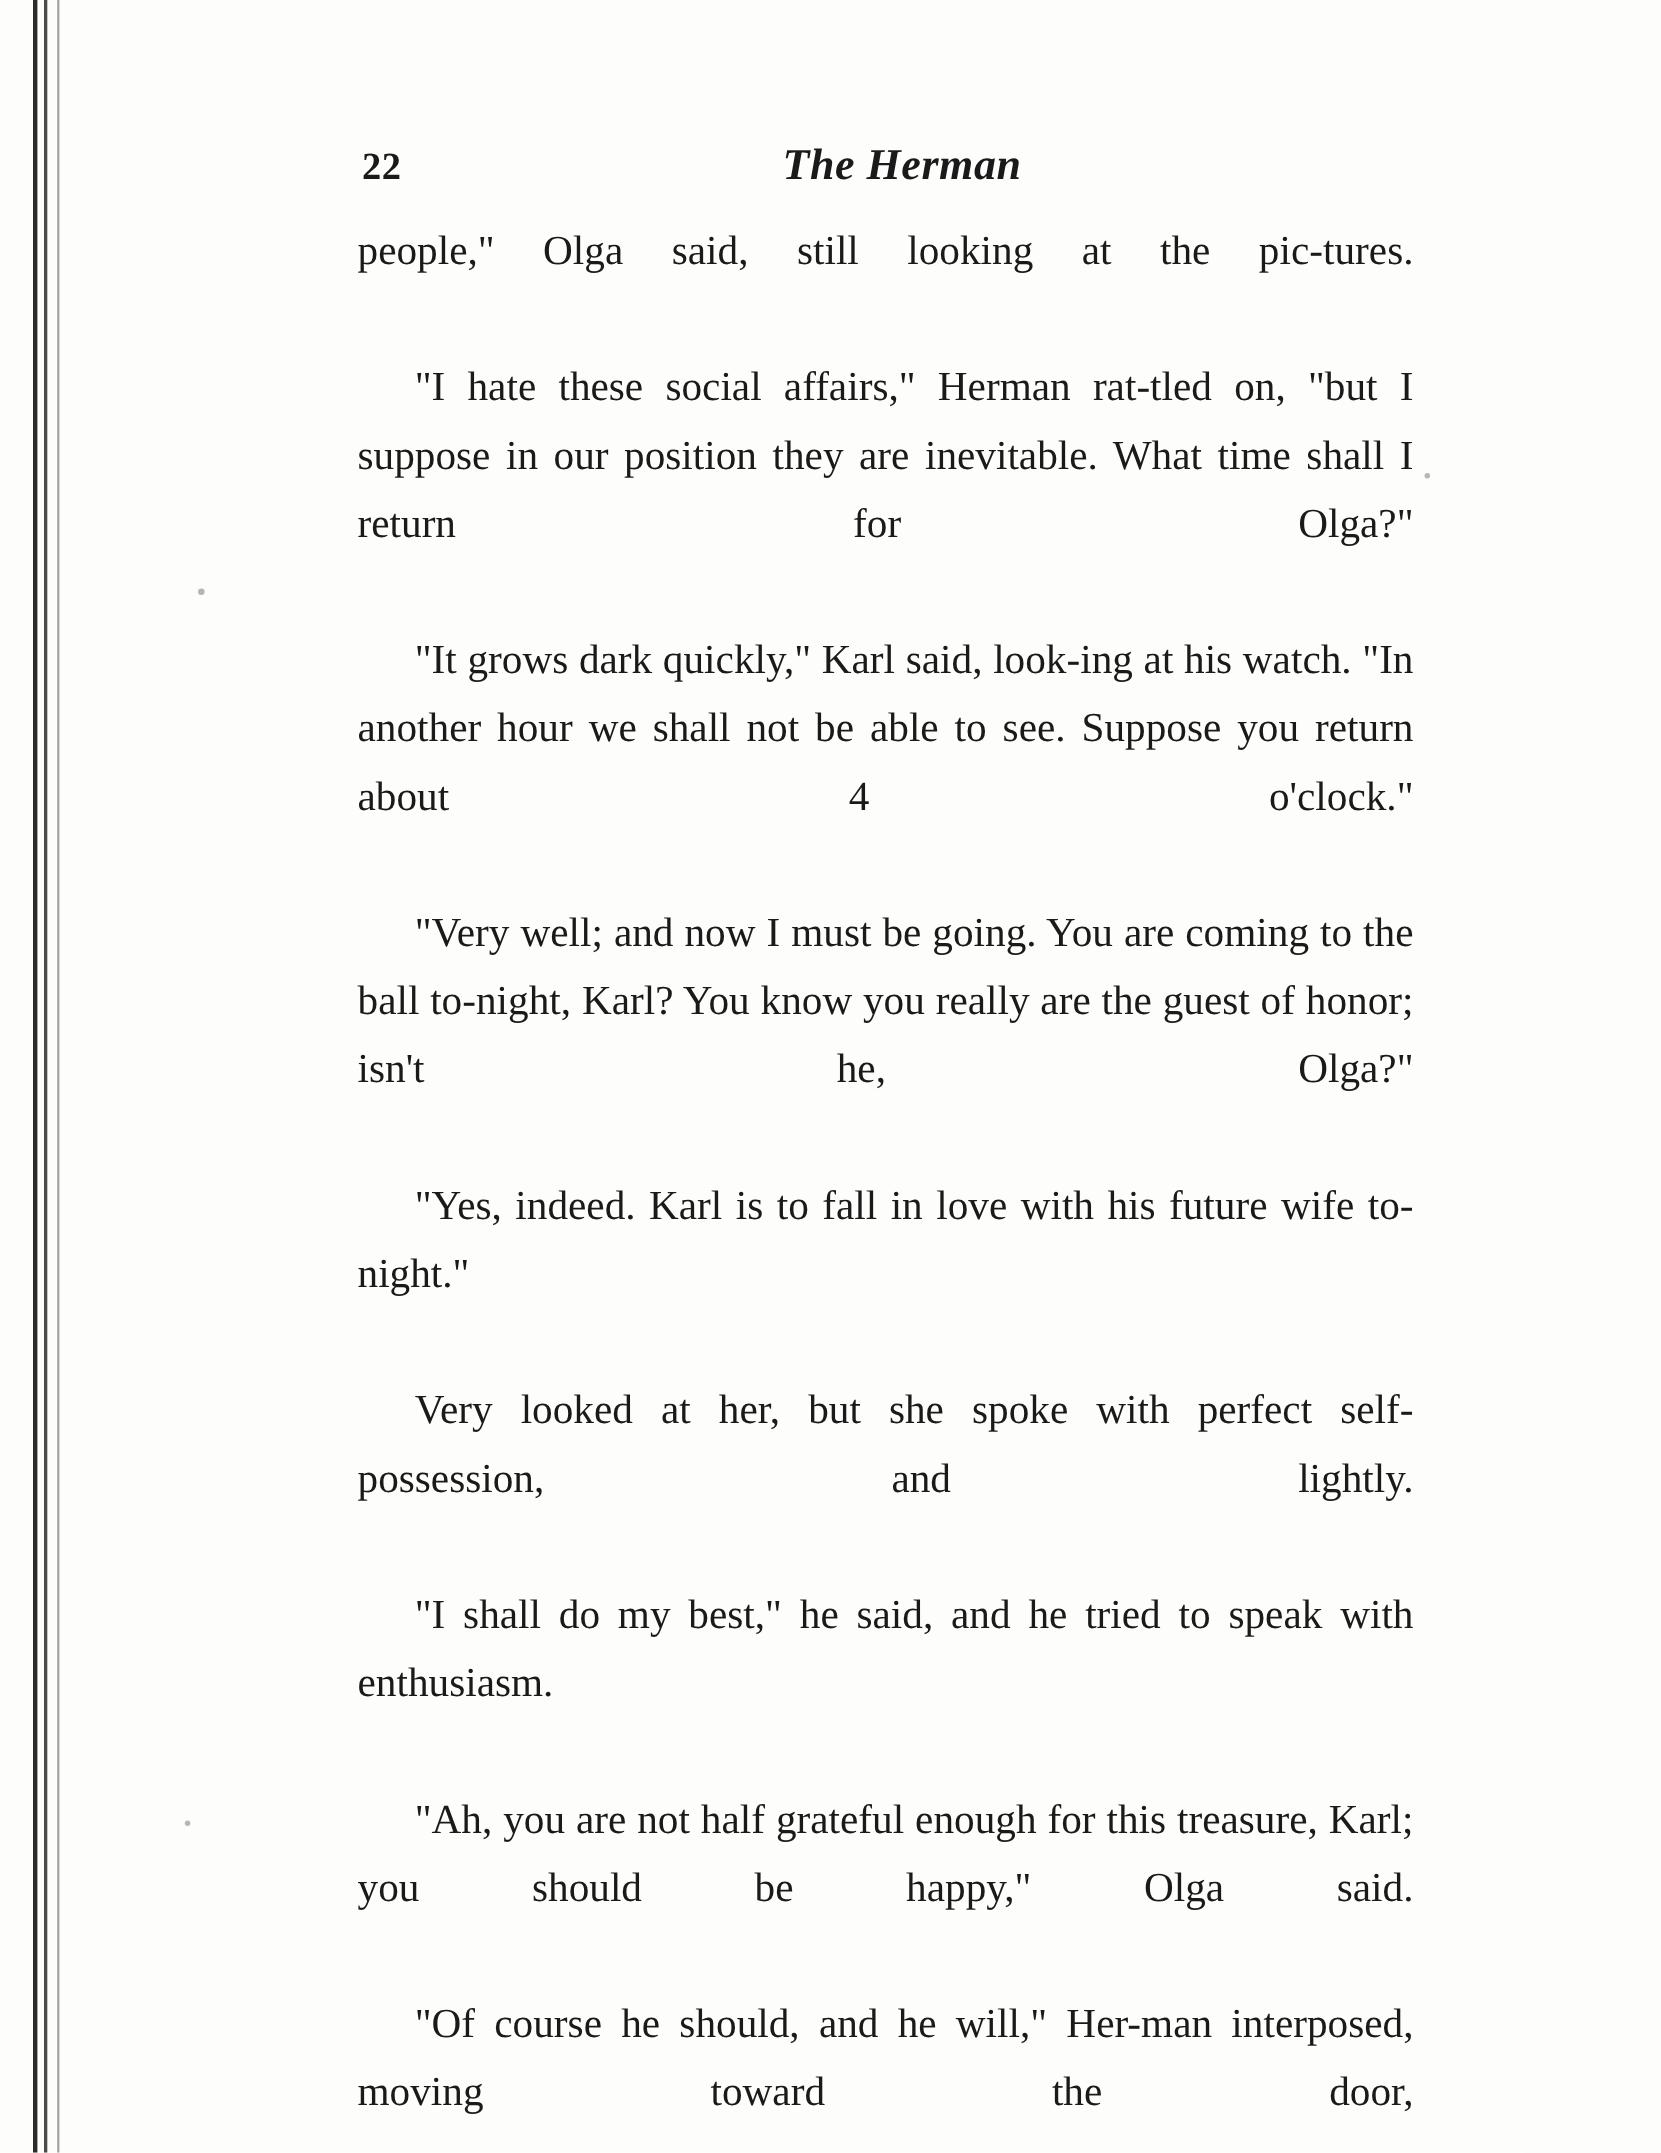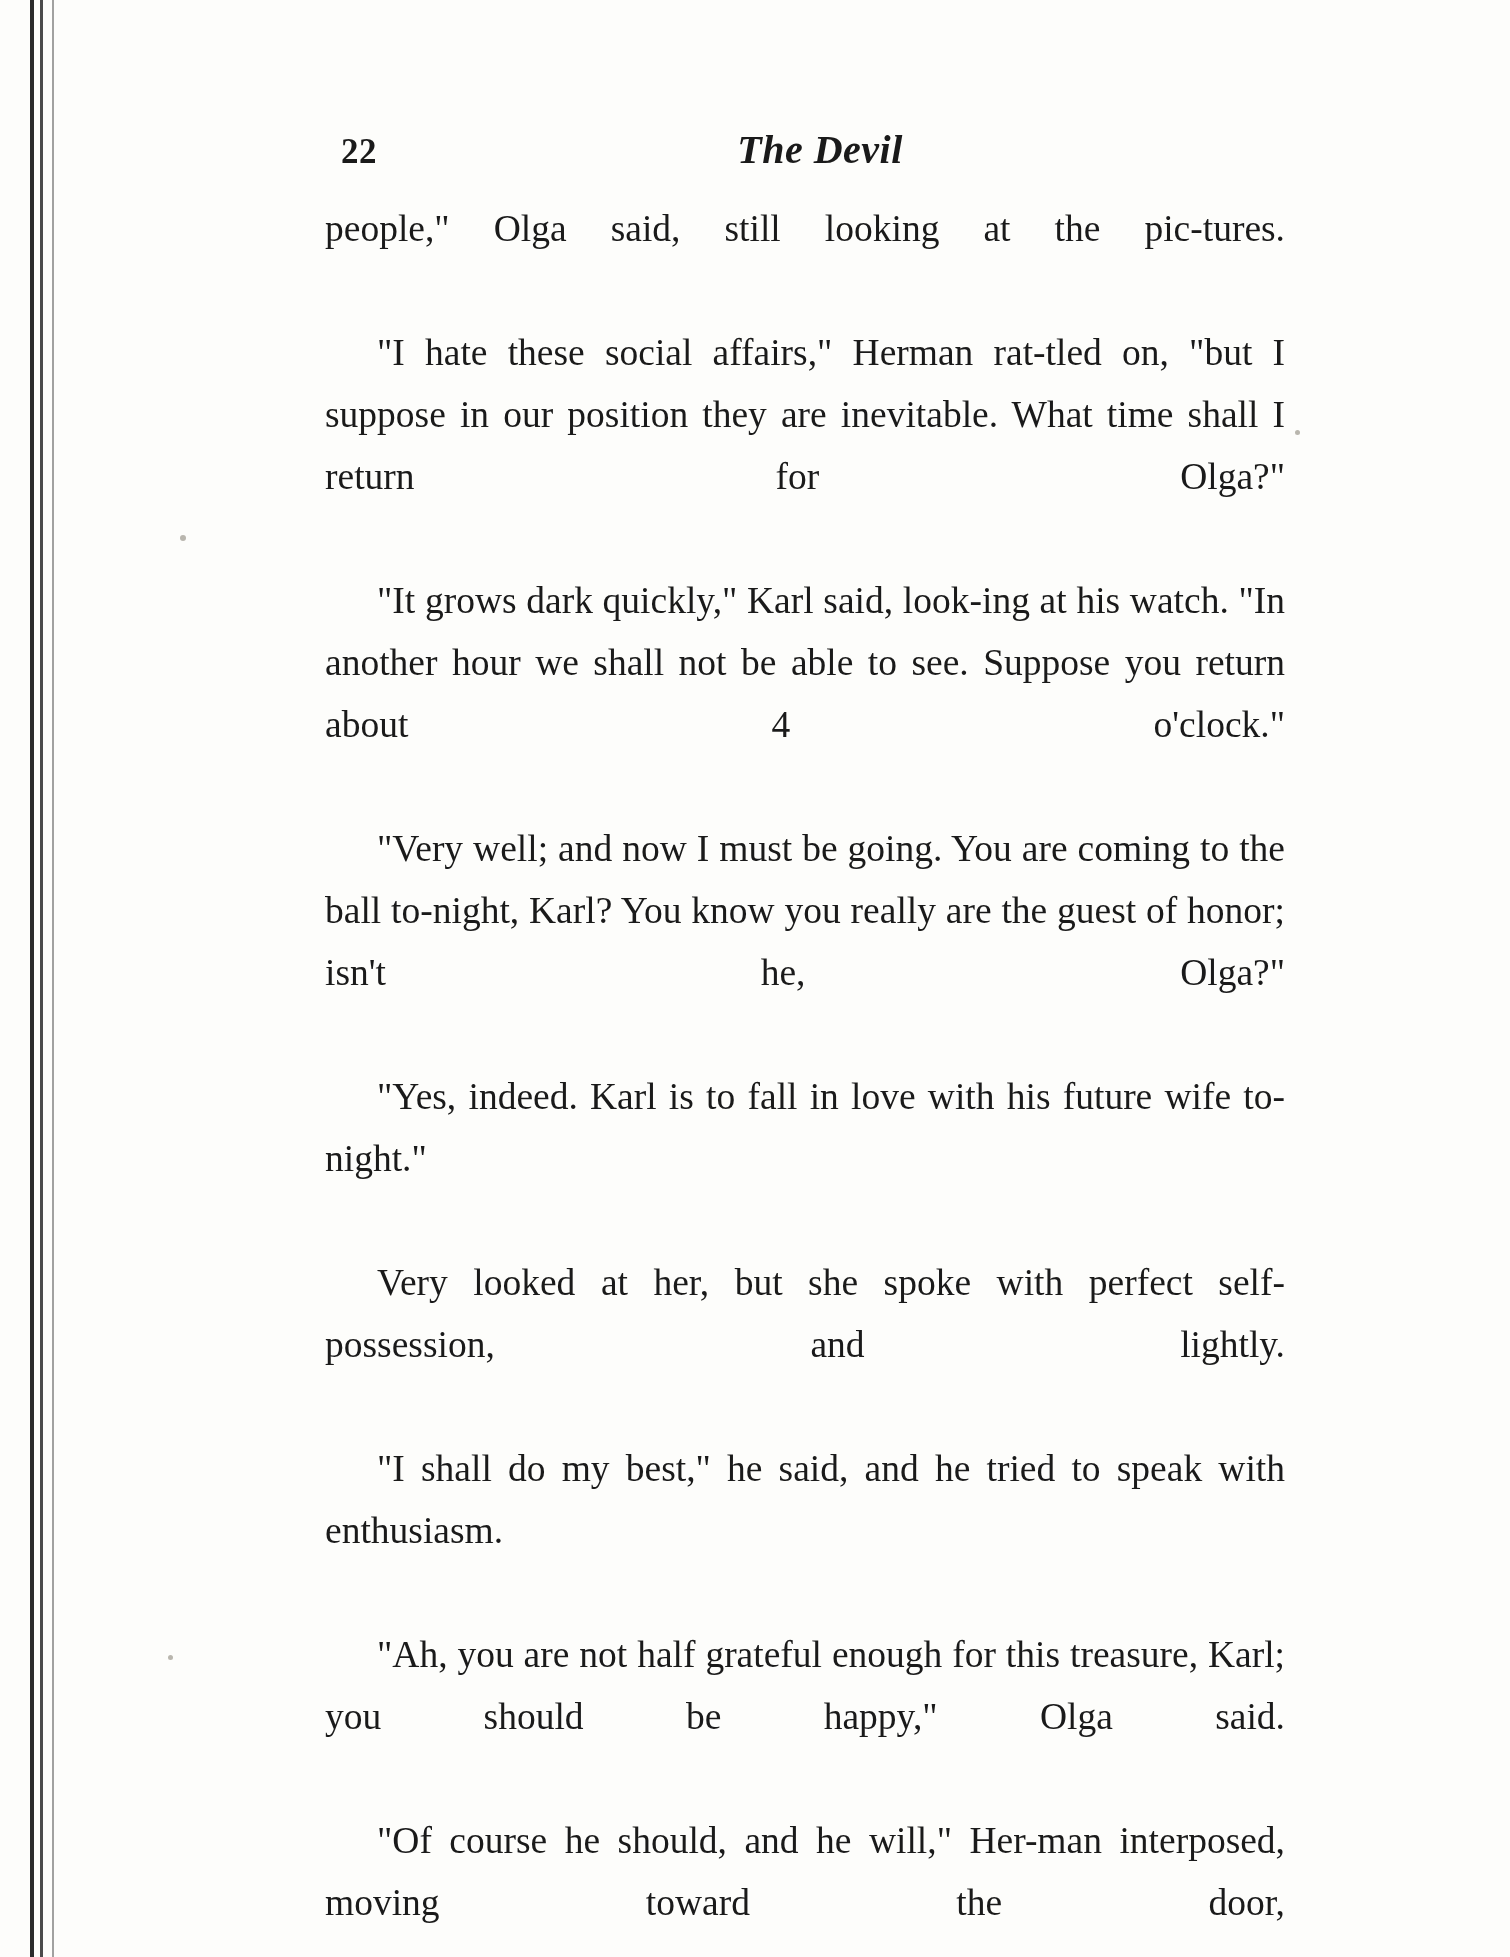--- a/index.html
+++ b/index.html
@@ -50,21 +50,21 @@
     width: 960px;
   }
 
   .runhead {
     position: relative;
     height: 64px;
     margin-bottom: 14px;
   }
   .folio {
     position: absolute;
-    left: 16px;
+    left: 4px;
     top: 12px;
     font-size: 35px;
     font-weight: bold;
     letter-spacing: 0.5px;
   }
   .booktitle {
     position: absolute;
     left: 0;
     right: 0;
     top: 6px;
@@ -114,21 +114,21 @@
   </div>
 
   <div class="speck" style="left:180px; top:535px; width:6px; height:6px;"></div>
   <div class="speck" style="left:168px; top:1655px; width:5px; height:5px;"></div>
   <div class="speck" style="left:1295px; top:430px; width:5px; height:5px;"></div>
 
   <div class="textblock">
 
     <div class="runhead">
       <div class="folio">22</div>
-      <div class="booktitle">The Devil</div>
+      <div class="booktitle">The Herman</div>
     </div>
 
     <p class="para first">people," Olga said, still looking at the pic-tures.</p>
     <p class="para">"I hate these social affairs," Herman rat-tled on, "but I suppose in our position they are inevitable.   What time shall I return for Olga?"</p>
     <p class="para">"It grows dark quickly," Karl said, look-ing at his watch.   "In another hour we shall not be able to see.   Suppose you return about 4 o'clock."</p>
     <p class="para">"Very well; and now I must be going. You are coming to the ball to-night, Karl? You know you really are the guest of honor; isn't he, Olga?"</p>
     <p class="para">"Yes, indeed.   Karl is to fall in love with his future wife to-night."</p>
     <p class="para">Very looked at her, but she spoke with perfect self-possession, and lightly.</p>
     <p class="para">"I shall do my best," he said, and he tried to speak with enthusiasm.</p>
     <p class="para">"Ah, you are not half grateful enough for this treasure, Karl; you should be happy," Olga said.</p>

